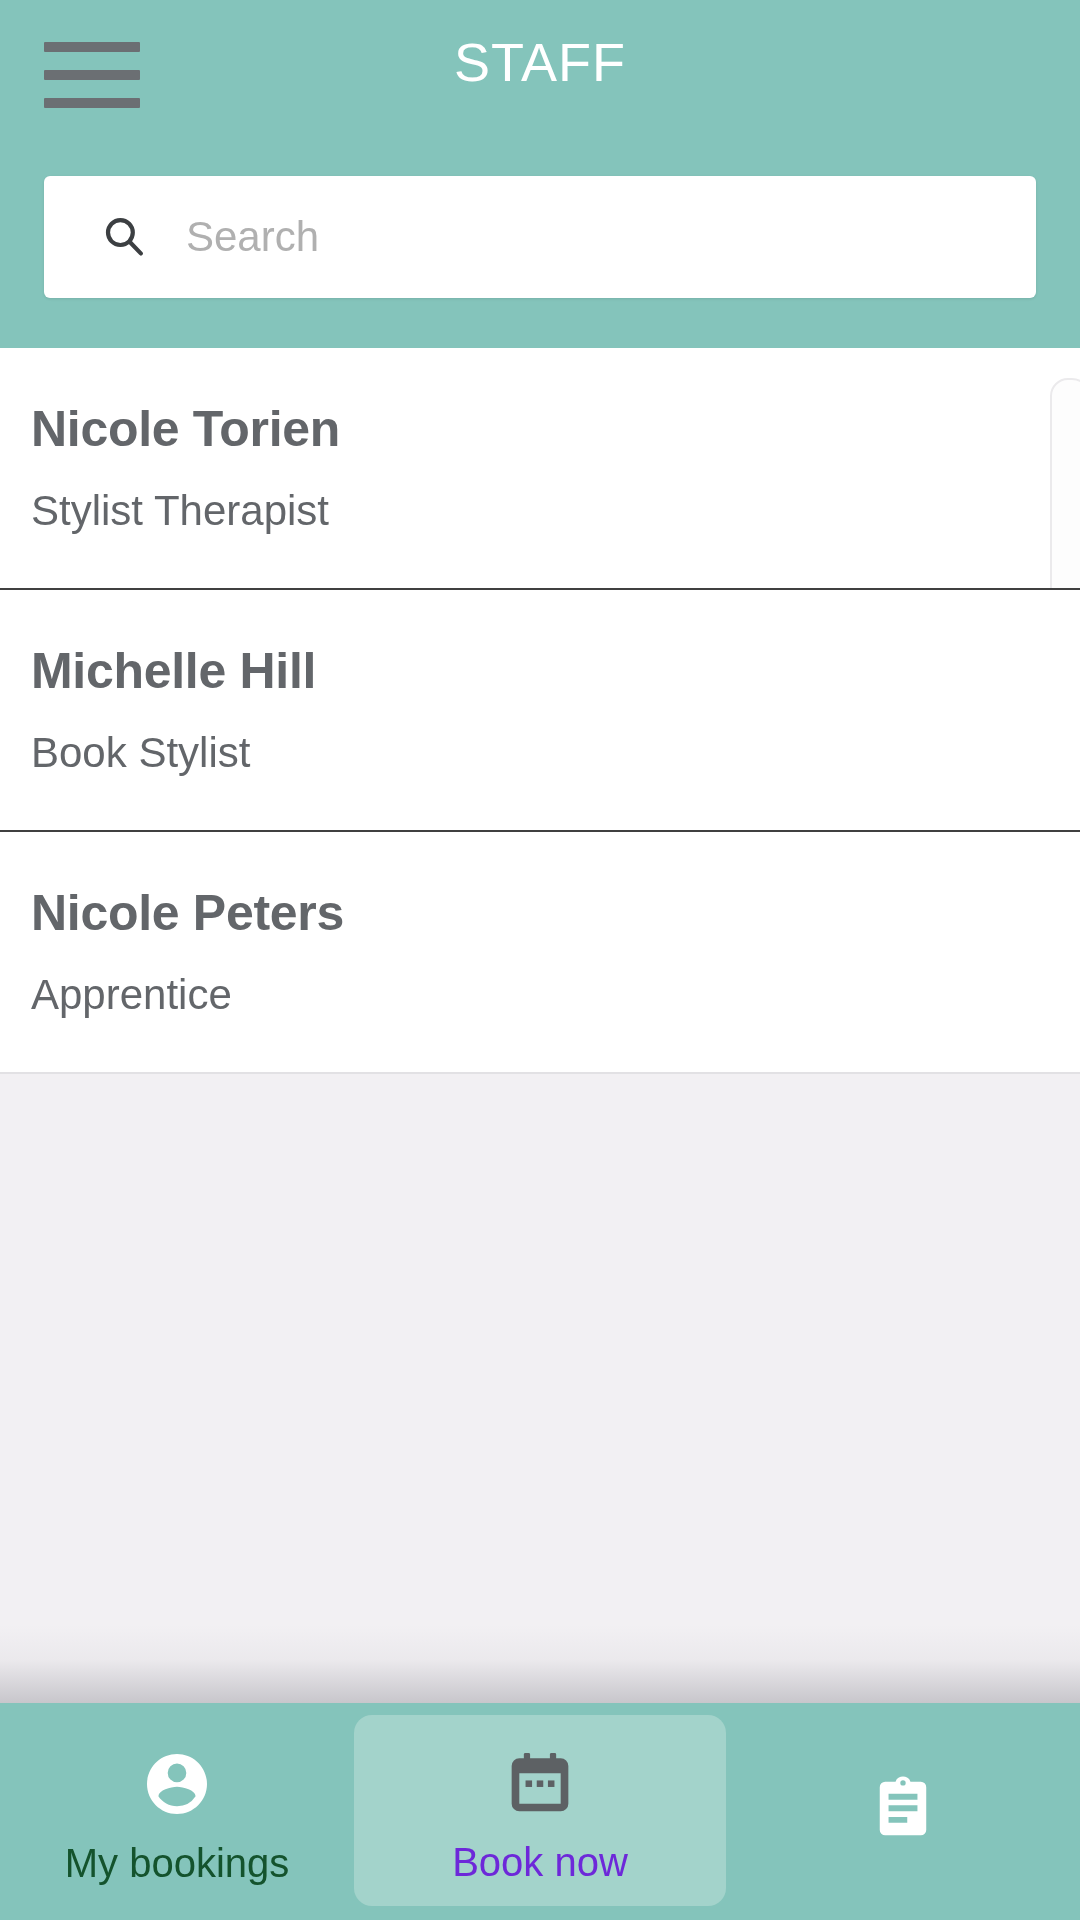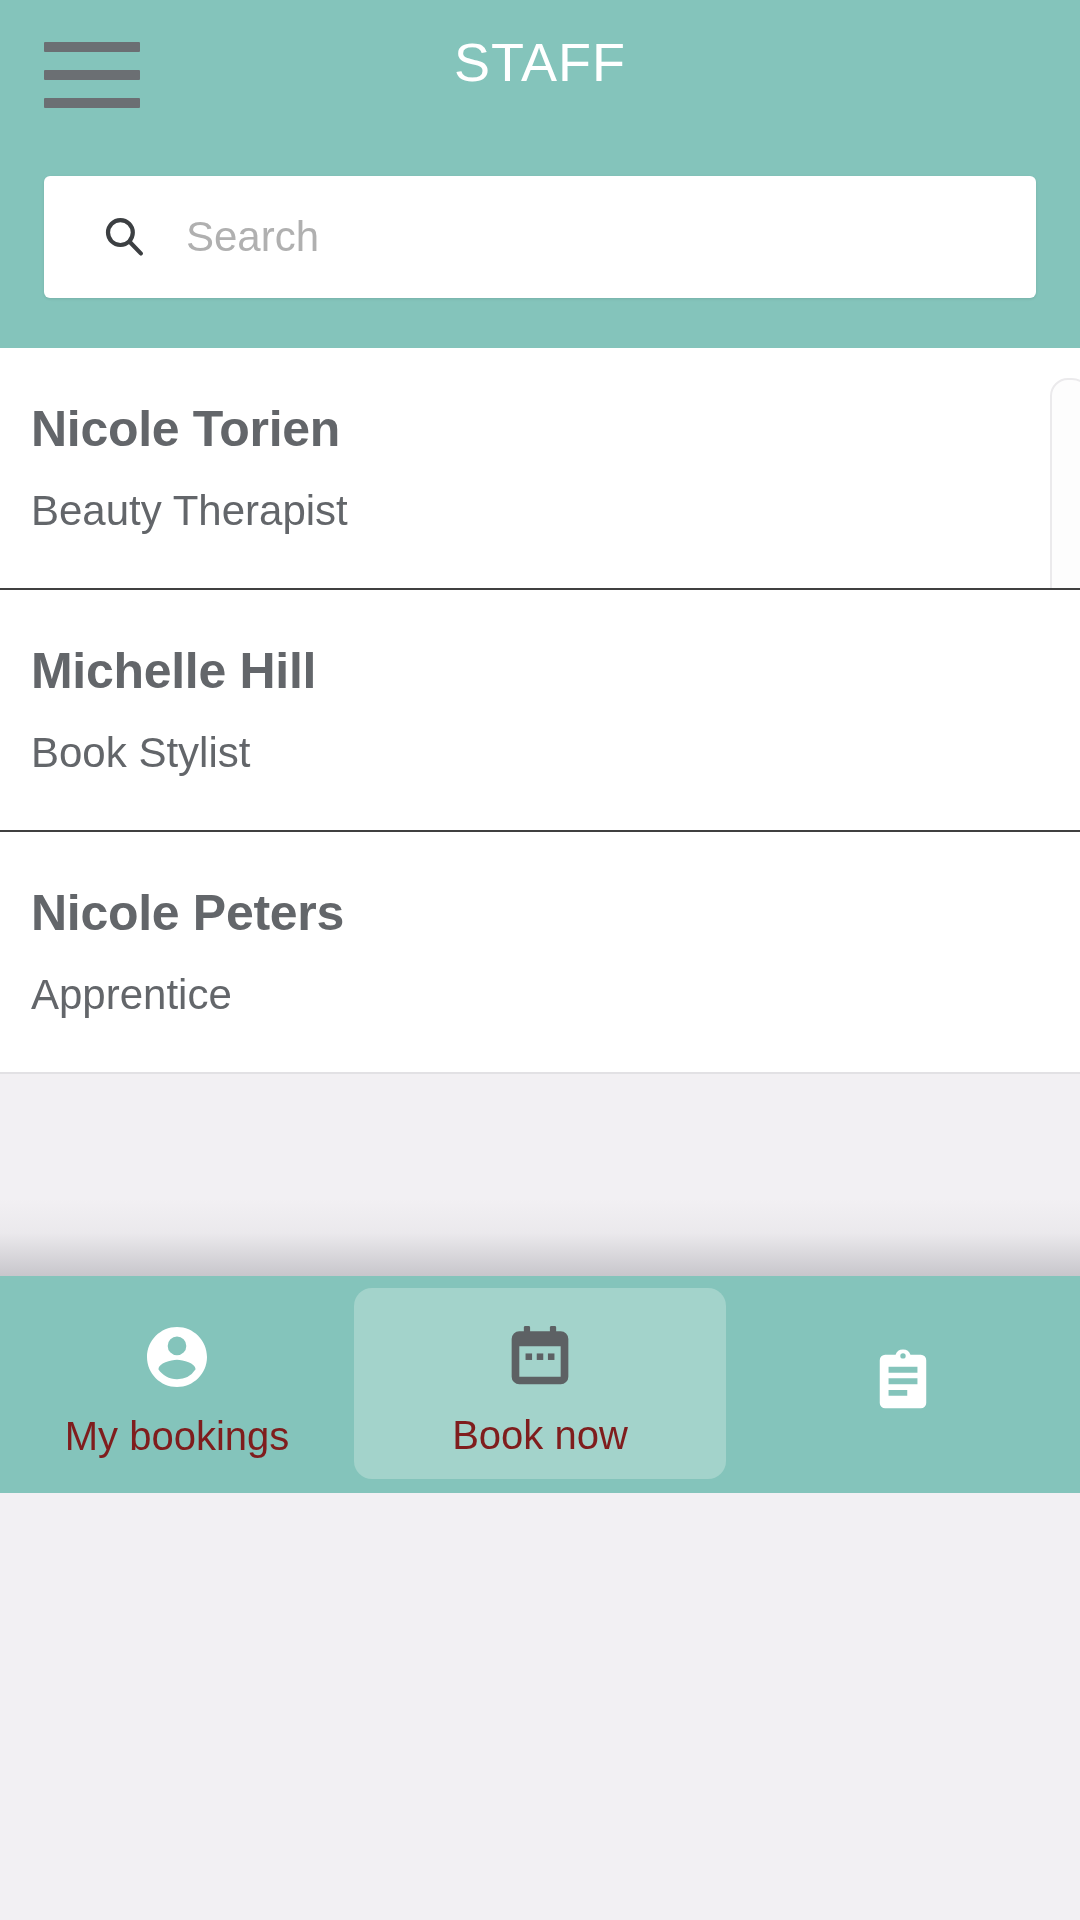--- a/index.html
+++ b/index.html
@@ -4,21 +4,21 @@
 <style>
   * { margin:0; padding:0; box-sizing:border-box; }
   html, body {
     width:1080px; height:1920px;
     font-family:"Liberation Sans", sans-serif;
     background:#f2f0f3;
     overflow:hidden;
   }
   .screen {
     position:relative;
-    width:1080px; height:1493px;
+    width:1080px; height:1920px;
     background:#f2f0f3;
     display:flex; flex-direction:column;
   }
 
   
   .header {
     position:relative;
     height:348px;
     background:#84c4bb;
     flex:0 0 348px;
@@ -141,29 +141,29 @@
     position:relative;
     z-index:3;
   }
   .nav-item {
     flex:1 1 0;
     display:flex;
     flex-direction:column;
     align-items:center;
     justify-content:center;
     cursor:pointer;
-    color:#7f1d1d;
+    color:#14532d;
     padding-top:8px;
   }
   .nav-item.active {
     background:#a3d3cb;
     border-radius:18px;
     margin:12px 0 14px 0;
     flex:0 0 372px;
-    color:#7f1d1d;
+    color:#6d28d9;
   }
   .nav-icon {
     width:76px; height:76px;
     display:flex; align-items:center; justify-content:center;
     margin-bottom:18px;
   }
   .nav-icon svg { display:block; }
   .nav-label {
     font-size:40px;
     line-height:46px;
@@ -193,21 +193,21 @@
       </span>
       <input class="search-input" type="text" placeholder="Search" style="">
     </div>
   </div>
 
   <div class="list-area">
     <div class="staff-list">
 
       <div class="staff-row">
         <div class="staff-name">Nicole Torien</div>
-        <div class="staff-role">Beauty Therapist</div>
+        <div class="staff-role">Stylist Therapist</div>
         <div class="ghost-card"></div>
       </div>
 
       <div class="staff-row">
         <div class="staff-name">Michelle Hill</div>
         <div class="staff-role">Book Stylist</div>
       </div>
 
       <div class="staff-row">
         <div class="staff-name">Nicole Peters</div>

